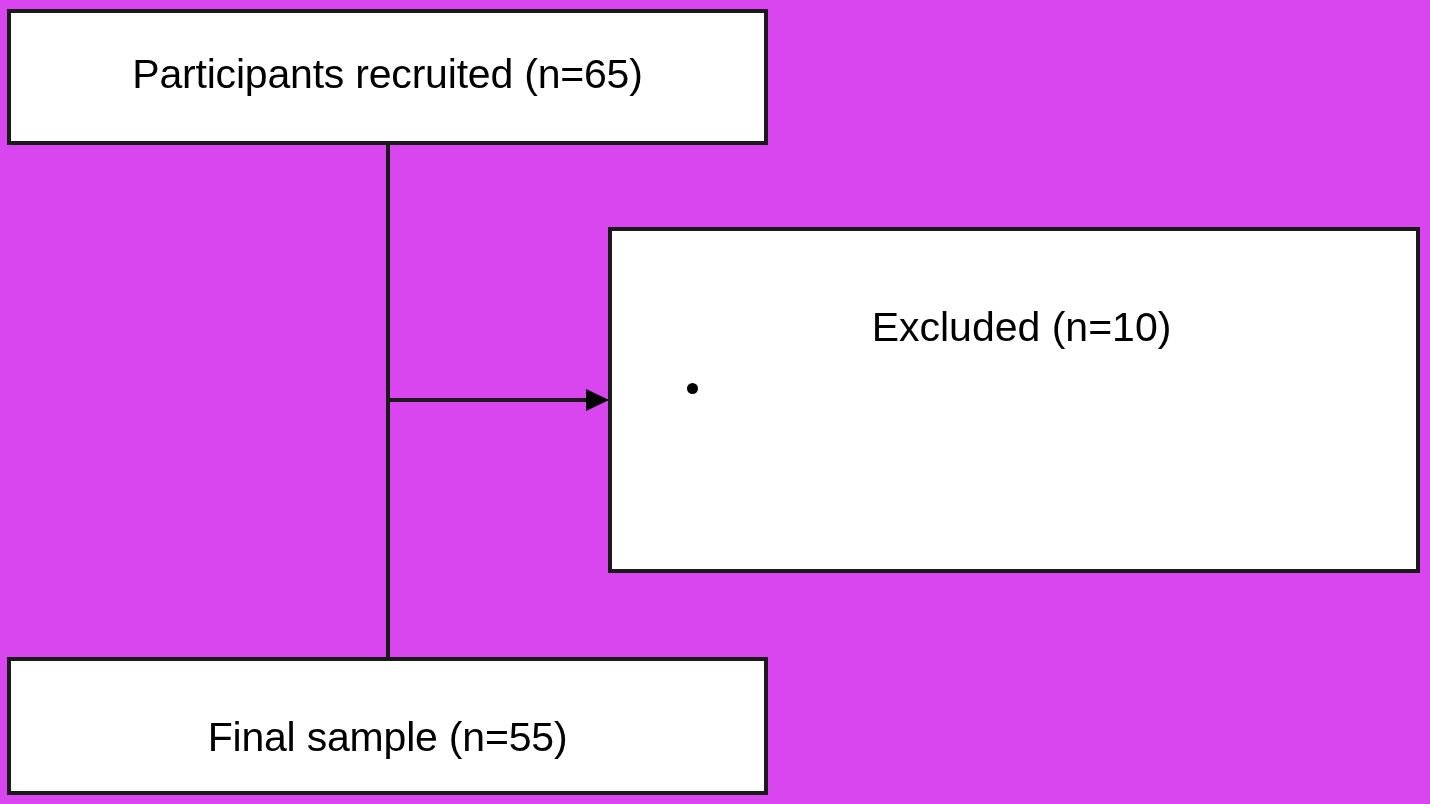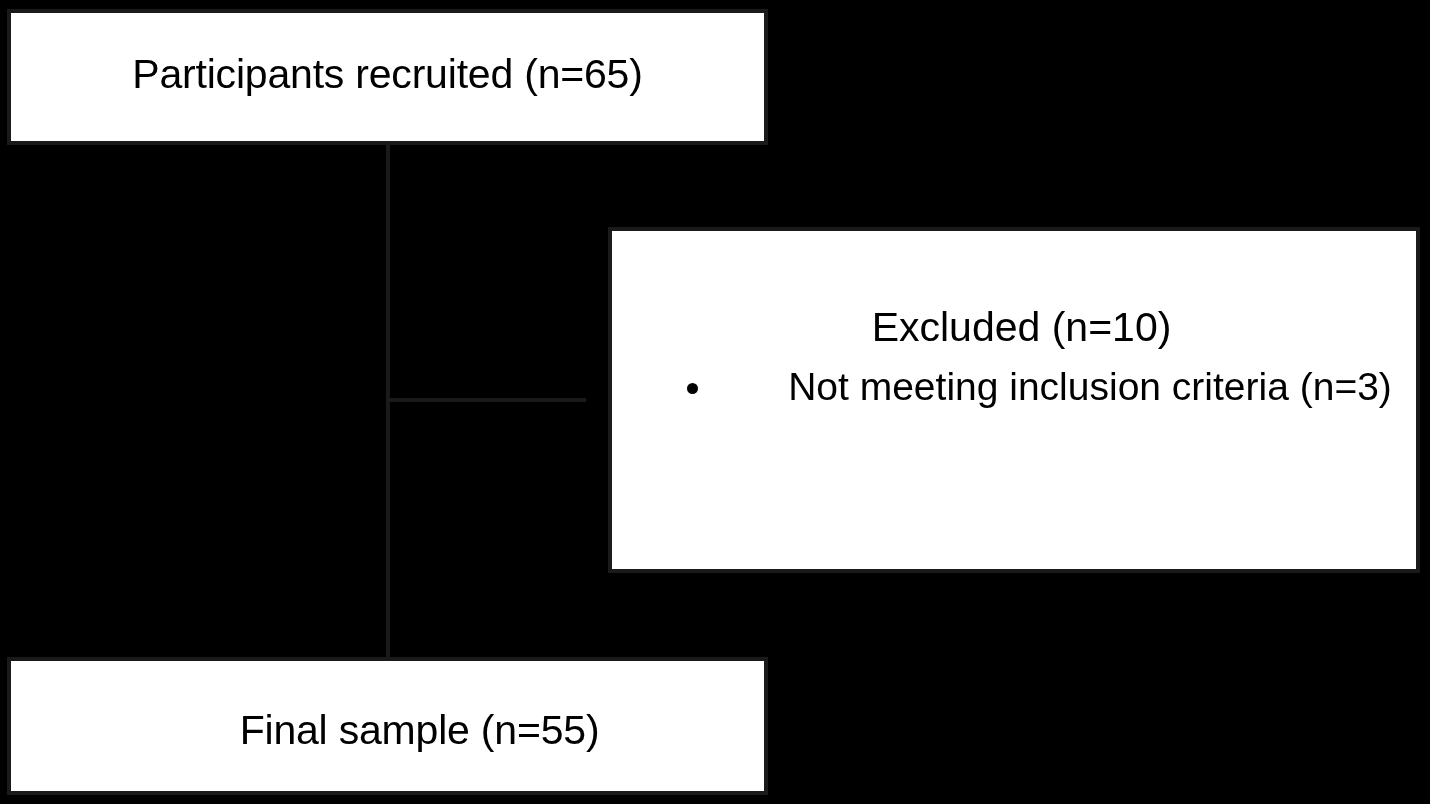--- a/index.html
+++ b/index.html
@@ -9,21 +9,21 @@
     background: #ffffff;
   }
   body {
     font-family: "Liberation Sans", sans-serif;
     color: #000000;
   }
   #flow-canvas {
     position: relative;
     width: 1430px;
     height: 804px;
-    background: #000000;
+    background: #d946ef;
     overflow: hidden;
   }
   
   .flow-box {
     position: absolute;
     box-sizing: border-box;
     background: #ffffff;
     border: 4px solid #1a1a1a;
   }
   #box-recruited {
@@ -49,21 +49,21 @@
     position: absolute;
     left: 0;
     width: 100%;
     text-align: center;
     font-size: 41px;
     line-height: 1;
     letter-spacing: -0.2px;
     white-space: nowrap;
   }
   #box-recruited .box-label { top: 41px; }
-  #box-final .box-label { top: 49px; padding-left: 32px; }
+  #box-final .box-label { top: 56px; }
 
   
   .excluded-content {
     position: absolute;
     left: 23px;
     top: 76px;
     right: 8px;
     text-align: center;
   }
   .excluded-heading {
@@ -137,21 +137,20 @@
 
   <div id="connector-arrow-line"></div>
   <div id="connector-arrow-head"></div>
 
   <div class="flow-box" id="box-excluded">
     <div class="excluded-content">
       <div class="excluded-heading">Excluded (n=10)</div>
       <ul class="bullet-list">
         <li class="bullet-item">
           <span class="bullet-dot"></span>
-          <span>Not meeting inclusion criteria (n=3)</span>
         </li>
       </ul>
     </div>
   </div>
 
   <div class="flow-box" id="box-final">
     <div class="box-label">Final sample (n=55)</div>
   </div>
 
 </div>

